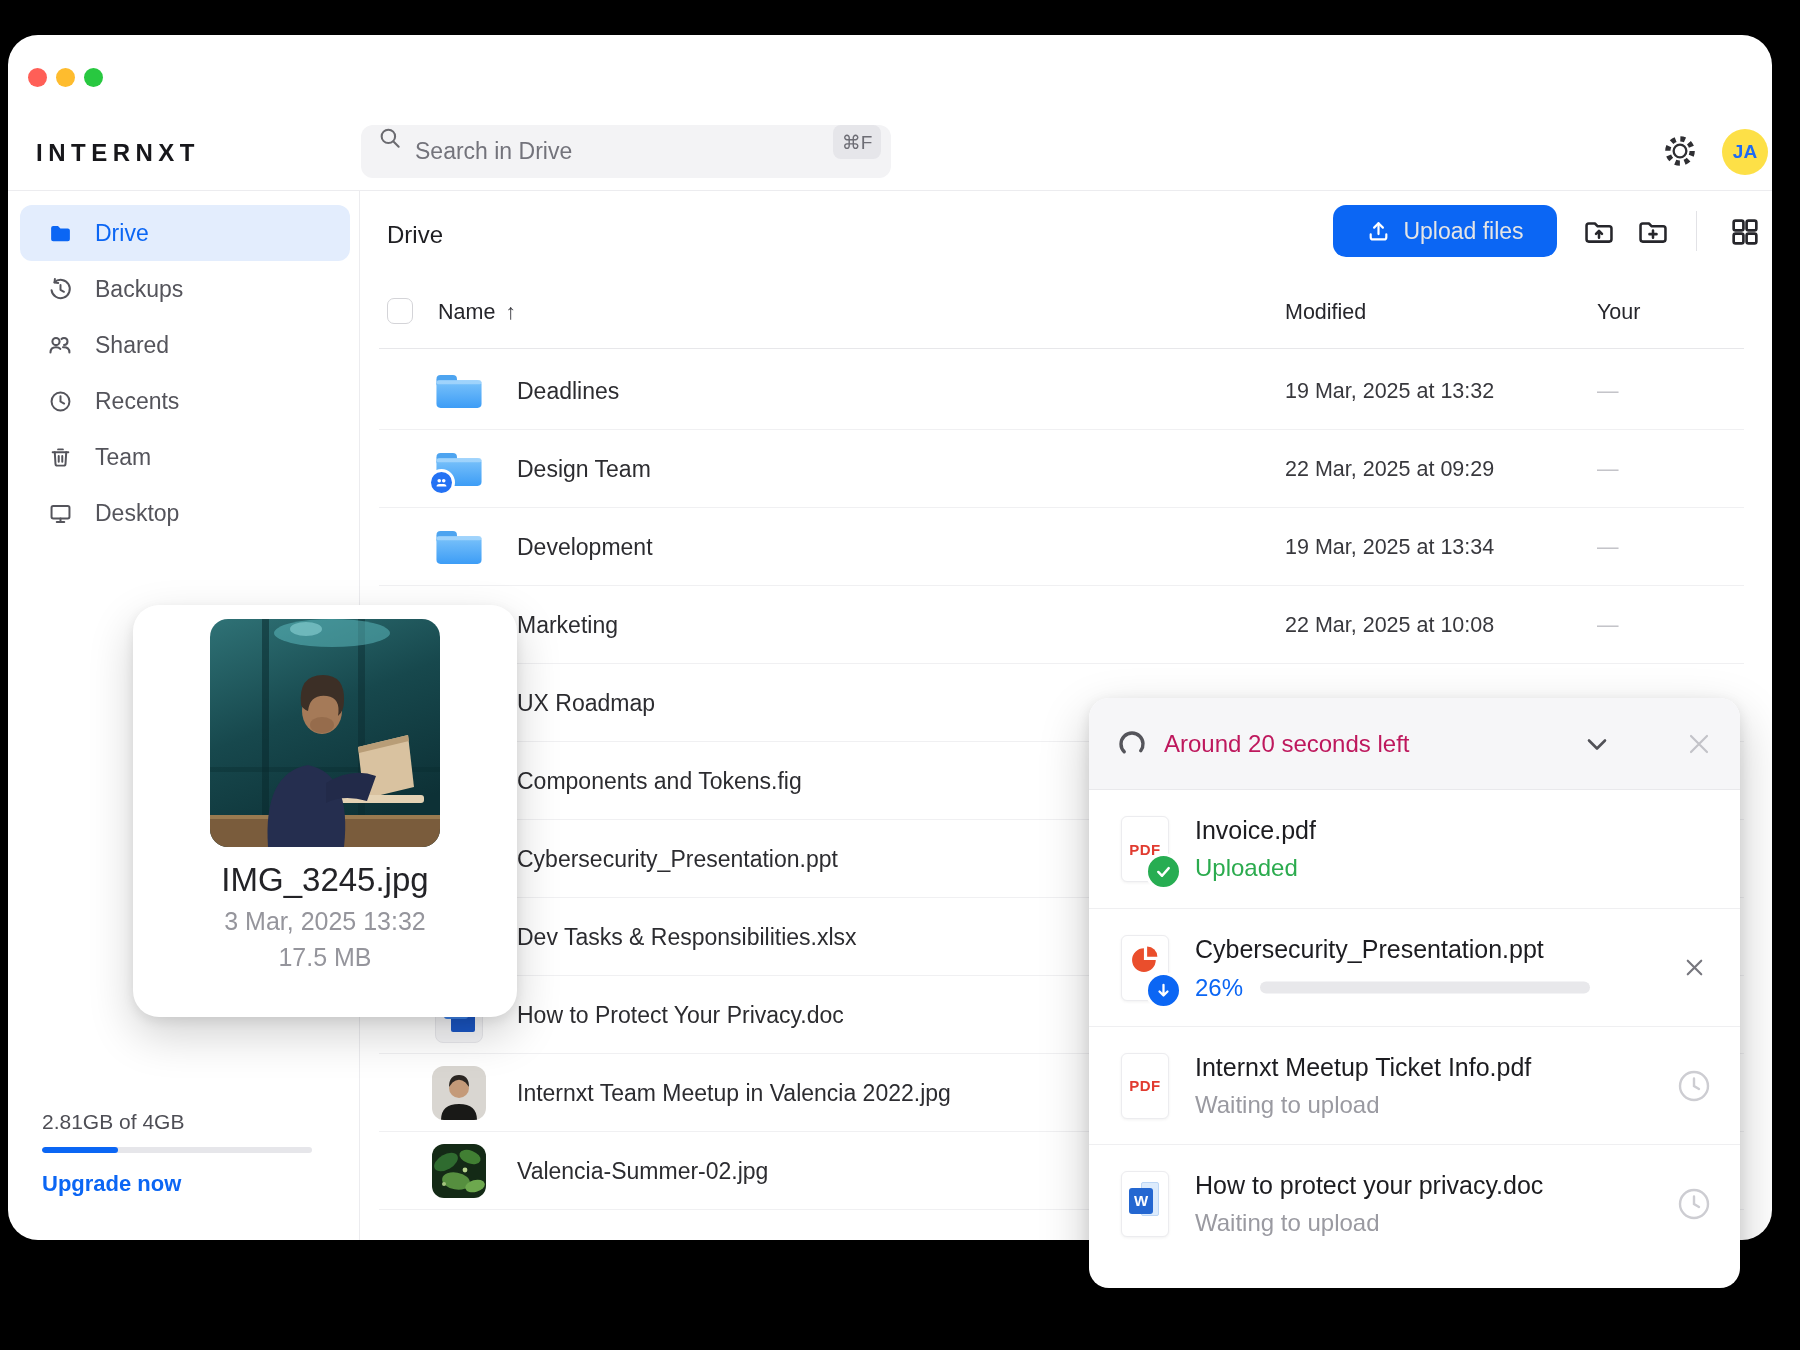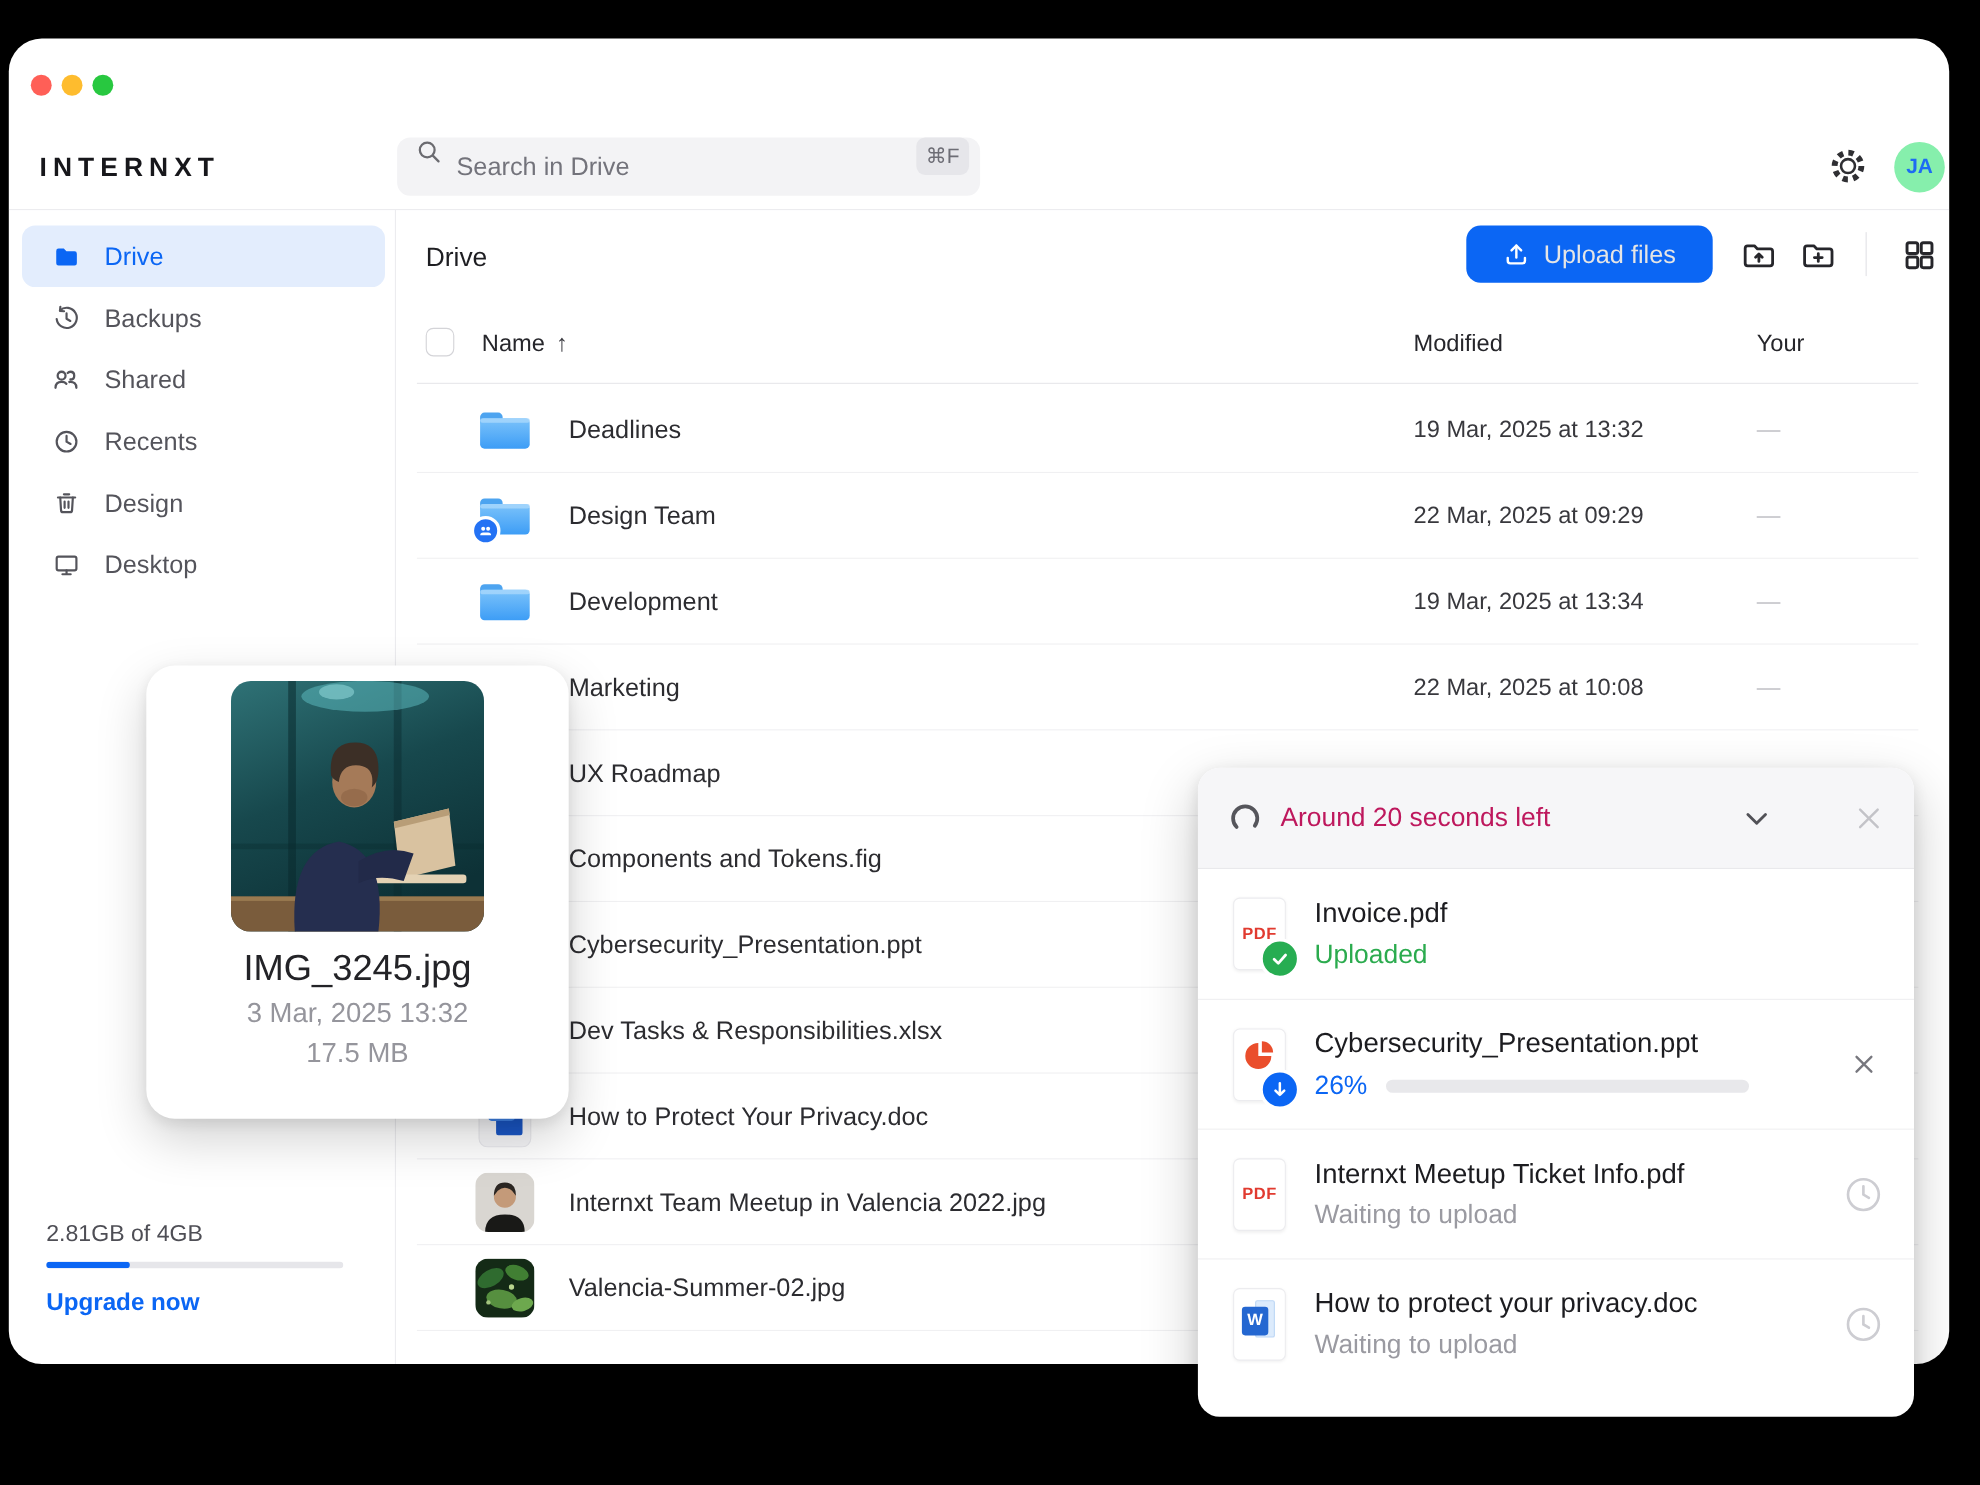--- a/index.html
+++ b/index.html
@@ -24,21 +24,21 @@
   .searchbar input { border:none; outline:none; background:transparent; flex:1;
                      font-size:23px; color:#3c3c42; margin-left:12px; font-family:inherit; }
   .searchbar input::placeholder { color:#73737b; }
   .kbd-chip { background:#e6e6ea; border-radius:8px; height:34px; min-width:48px;
               display:flex; align-items:center; justify-content:center;
               font-size:19px; color:#6d6d75; padding:0 8px; }
 
   .gearbtn { position:absolute; left:1653px; top:97px; width:38px; height:38px;
              display:flex; align-items:center; justify-content:center; cursor:pointer; }
   .avatar { position:absolute; left:1714px; top:94px; width:46px; height:46px; border-radius:50%;
-            background:#86efac; color:#1d6bf3; font-weight:700; font-size:19px;
+            background:#fde047; color:#1d6bf3; font-weight:700; font-size:19px;
             display:flex; align-items:center; justify-content:center; cursor:pointer; }
 
   .top-divider { position:absolute; left:0; top:155px; width:100%; height:1px; background:#ececef; }
   .side-divider { position:absolute; left:351px; top:155px; width:1px; height:1050px; background:#ececef; }
 
   
   .side-list { position:absolute; left:12px; top:170px; width:330px; }
   .side-item { height:56px; border-radius:12px; display:flex; align-items:center;
                padding-left:27px; gap:22px; font-size:23px; color:#54545b; cursor:pointer; }
   .side-item .ic { width:26px; height:26px; display:flex; align-items:center; justify-content:center; }
@@ -219,21 +219,21 @@
       </div>
       <div class="side-item">
         <span class="ic">
           <svg width="25" height="25" viewBox="0 0 24 24" fill="none" stroke="#54545b" stroke-width="1.9" stroke-linecap="round" stroke-linejoin="round">
             <path d="M4.5 7 h15"></path>
               <path d="M9.7 4.2 h4.6"></path>
             <path d="M6.5 7 l.7 11.2 q.1 1.6 1.7 1.6 h6.2 q1.6 0 1.7-1.6 L17.5 7"></path>
             <path d="M10.3 10.5 v5.5 M13.7 10.5 v5.5"></path>
           </svg>
           </span>
-        <span>Design</span>
+        <span>Team</span>
       </div>
       <div class="side-item">
         <span class="ic">
           <svg width="25" height="25" viewBox="0 0 24 24" fill="none" stroke="#54545b" stroke-width="1.9" stroke-linecap="round" stroke-linejoin="round">
             <rect x="3.4" y="4.8" width="17.2" height="12" rx="1.6"></rect>
               <path d="M12 16.8 v3.1"></path>
               <path d="M8.4 20.2 h7.2"></path>
           </svg>
           </span>
         <span>Desktop</span>

